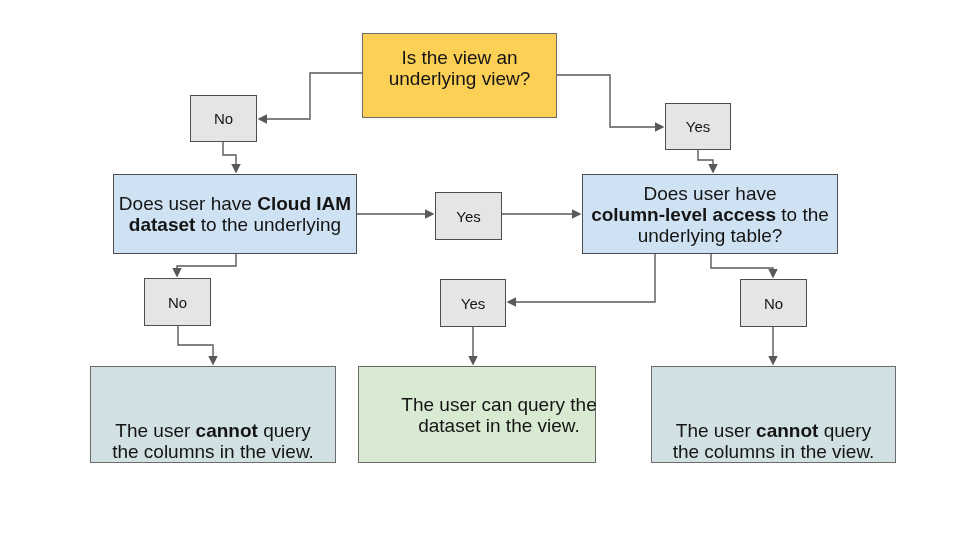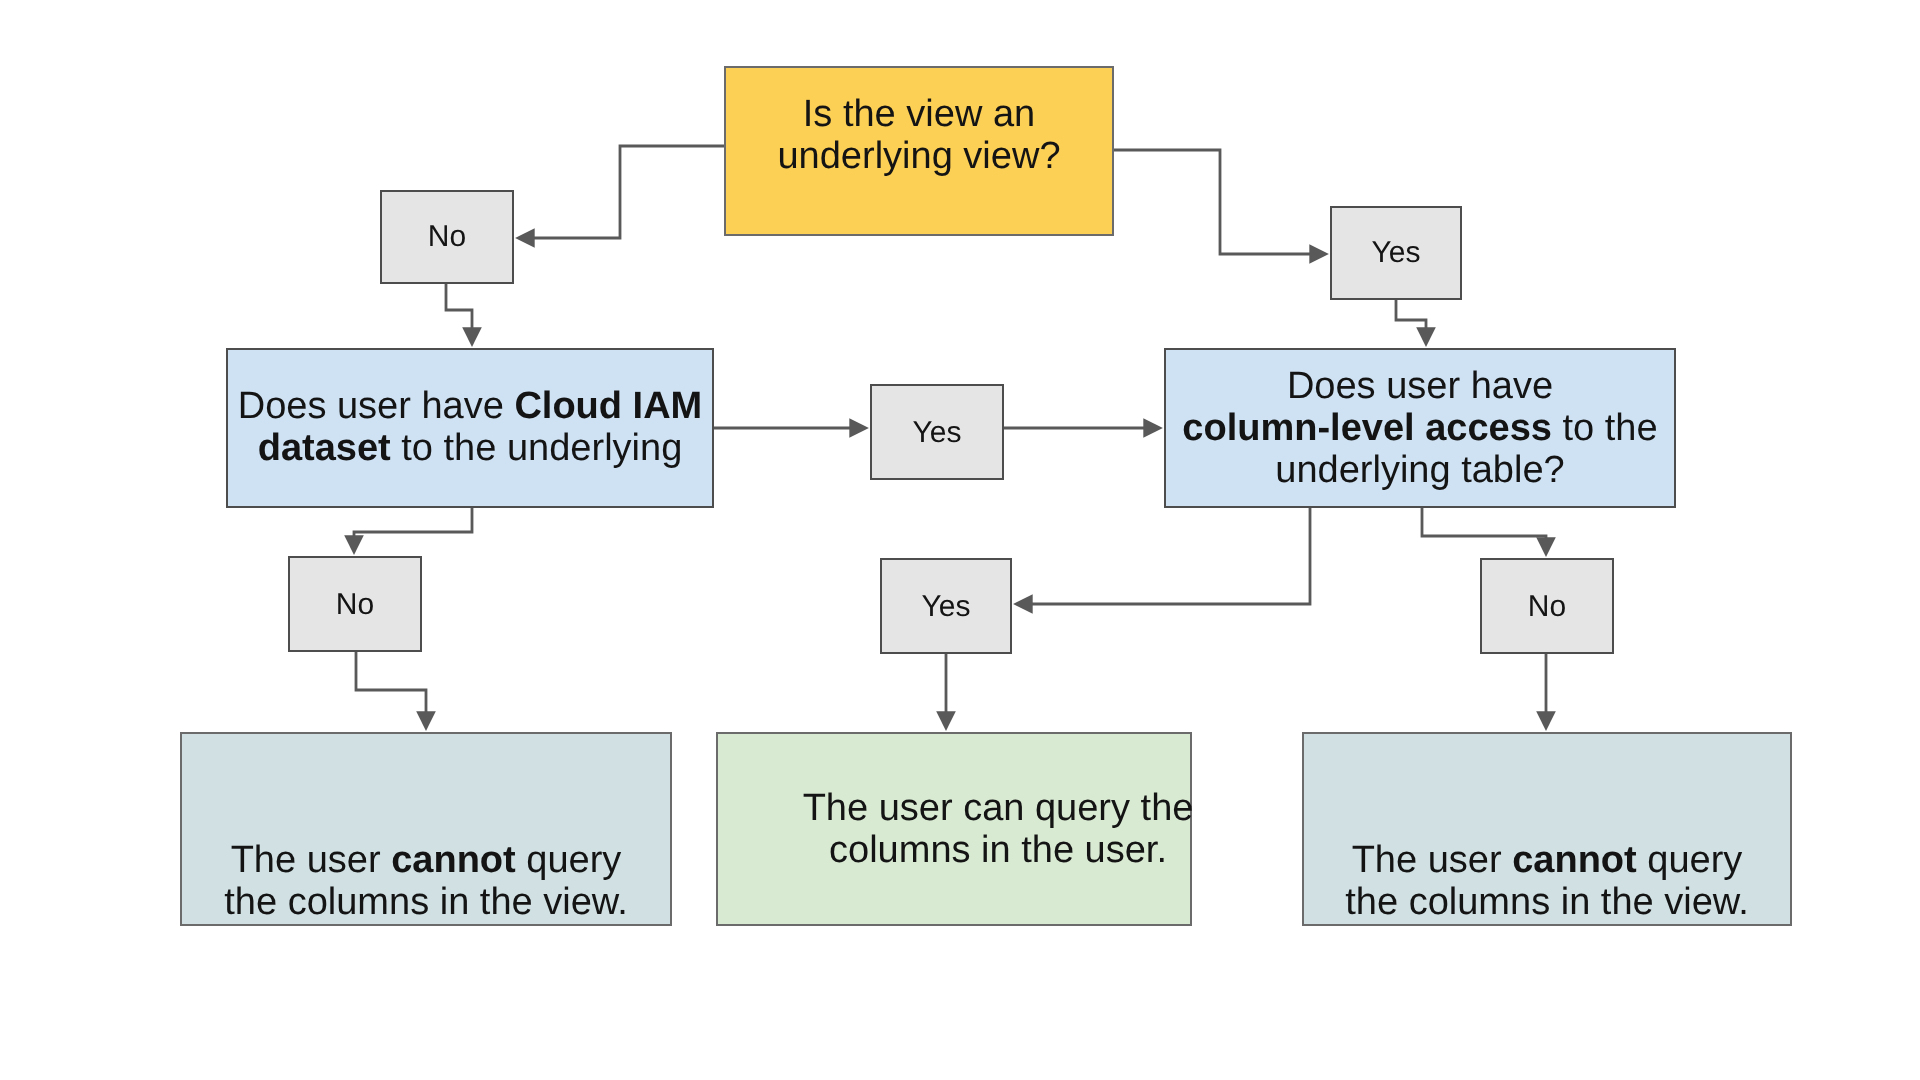--- a/index.html
+++ b/index.html
@@ -144,21 +144,21 @@
   <div class="node terminal-cyan" style="left:90px; top:366px; width:246px; height:97px;">
     <div>
       <div class="line"><span>The user </span><b>cannot</b><span> query</span></div>
       <div class="line"><span>the columns in the view.</span></div>
     </div>
   </div>
 
   <div class="node terminal-green" style="left:358px; top:366px; width:238px; height:97px;">
     <div>
       <div class="line"><span>The user can query the</span></div>
-      <div class="line"><span>columns in the user.</span></div>
+      <div class="line"><span>dataset in the view.</span></div>
     </div>
   </div>
 
   <div class="node terminal-cyan" style="left:651px; top:366px; width:245px; height:97px;">
     <div>
       <div class="line"><span>The user </span><b>cannot</b><span> query</span></div>
       <div class="line"><span>the columns in the view.</span></div>
     </div>
   </div>
 

